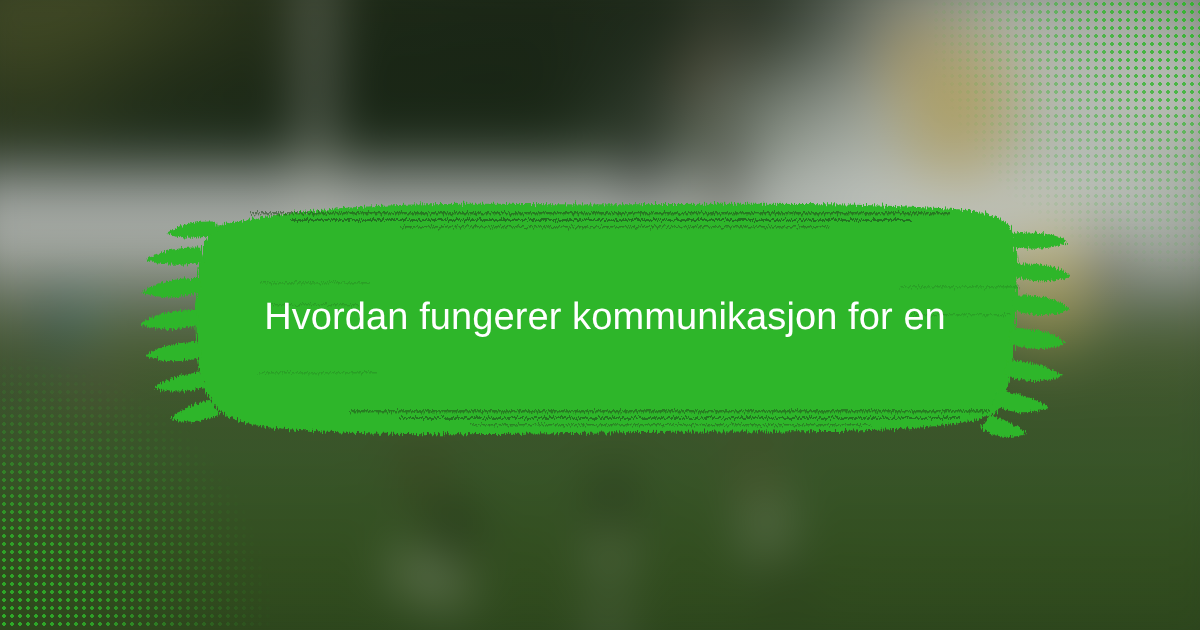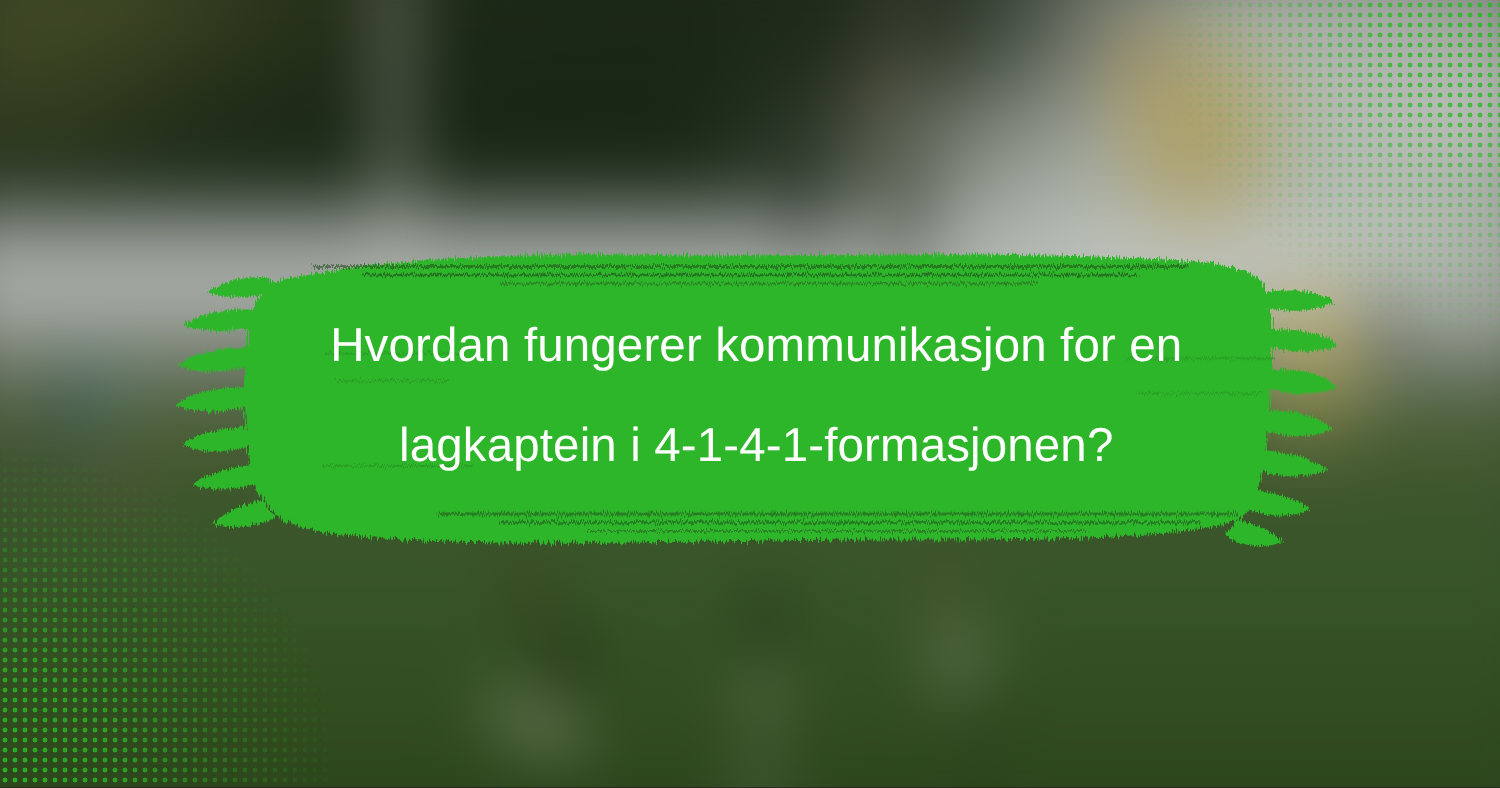--- a/index.html
+++ b/index.html
@@ -271,17 +271,16 @@
         <rect x="120" y="96" width="110" height="1.6" fill="#1c3a18"></rect>
         <rect x="130" y="118" width="90" height="1.4" fill="#1c3a18"></rect>
         <rect x="118" y="186" width="120" height="1.5" fill="#1c3a18"></rect>
         <rect x="760" y="100" width="120" height="1.5" fill="#1c3a18"></rect>
         <rect x="770" y="128" width="100" height="1.4" fill="#1c3a18"></rect>
       </g>
     </svg>
 
     <div class="headline">
       <div class="headline-line">Hvordan fungerer kommunikasjon for en</div>
-      <div class="headline-line">lagkaptein i 4-1-4-1-formasjonen?</div>
     </div>
   </div>
 
 </div>
 
 </body></html>

